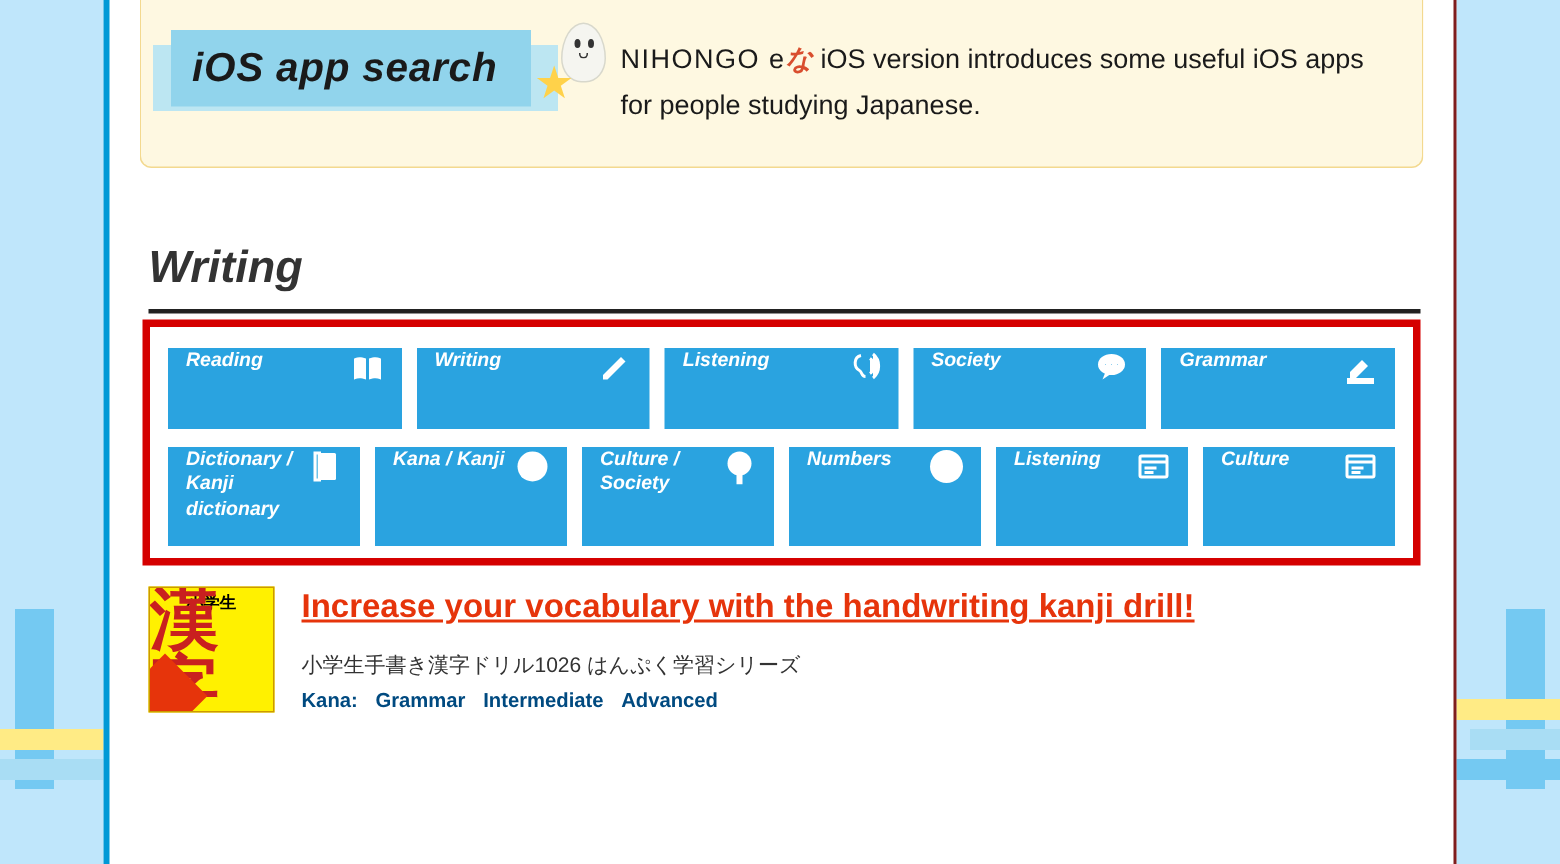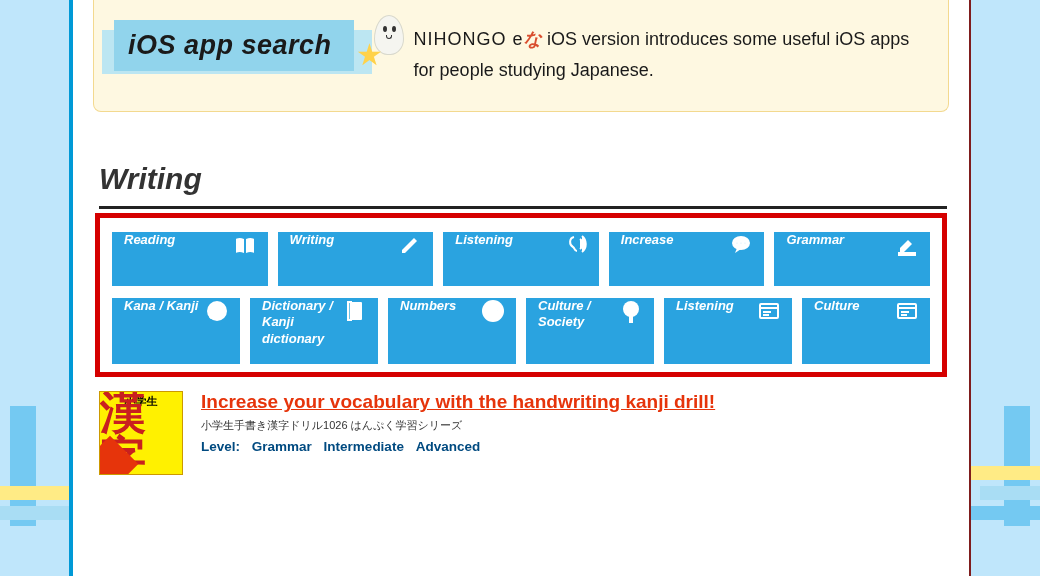--- a/index.html
+++ b/index.html
@@ -34,22 +34,22 @@
     .cat-tile { flex:1; height: 54px; background: #2aa3e0; color: #fff; display: flex; justify-content: space-between; padding: 0 10px 0 12px; cursor: pointer; font-size: 13px; font-weight: bold; line-height:1.25;font-style:italic; }
     .cat-tile.tall { height: 66px; }
     .cat-label { max-width: 80px; }
     .cat-icon { width:26px; height:26px; display:flex; align-items:center; justify-content:center; flex-shrink:0; }
     .cat-icon svg { fill:#fff; stroke:#fff; }
     .article { display:flex; padding: 14px 4px 0 4px; gap: 18px; }
     .thumb { width: 84px; height: 84px; background:#fff100; border:1px solid #cc9900; position:relative; flex-shrink:0; cursor:pointer; overflow:hidden; }
     .thumb-top { position:absolute; top:2px; left:0; right:0; text-align:center; font-size:11px; color:#000; font-weight:bold; }
     .thumb-main { position:absolute; top:14px; left:0; right:0; bottom:10px; display:flex; align-items:center; justify-content:center; font-size:46px; line-height:1; color:#c9201f; font-family:"\FF2D\FF33 \30B4\30B7\30C3\30AF","MS Gothic",sans-serif; font-weight:bold; }
     .thumb-corner { position:absolute; left:-10px; bottom:-10px; width:40px; height:40px; background:#e6340b; transform:rotate(45deg); }
-    .article-body .art-title { color:#e6340b; font-size:19px; font-weight:bold; text-decoration: underline; cursor:pointer; display:inline-block; margin-bottom:5px; }
-    .art-sub { font-size: 11px; color:#333; margin-bottom:6px; }
+    .article-body .art-title { color:#e6340b; font-size:22px; font-weight:bold; text-decoration: underline; cursor:pointer; display:inline-block; margin-bottom:18px; }
+    .art-sub { font-size: 14px; color:#333; margin-bottom:6px; }
     .levels { font-size: 13.5px; color:#004a80; font-weight:bold; }
     .levels span + span { margin-left: 8px; }
   </style>
 </head>
 <body>
 
 <div class="bg-wrap">
   <div class="bg-left">
     <div class="deco-tower" style="left:10px;"></div>
     <div class="deco-bar" style="left:-30px; top:130px;"></div>
@@ -107,21 +107,21 @@
             <span class="cat-label">Listening</span>
             <span class="cat-icon">
               <svg width="24" height="24" viewBox="0 0 24 24" fill="none" stroke="white" stroke-width="2">
                 <path d="M10 4 C5 5 5 12 9 14 C11 15 10 18 13 18" fill="none"></path>
                 <path d="M16 6 C19 8 19 14 16 16"></path>
                 <path d="M18 3 C23 7 23 15 18 19"></path>
               </svg>
             </span>
           </div>
           <div class="cat-tile">
-            <span class="cat-label">Increase</span>
+            <span class="cat-label">Society</span>
             <span class="cat-icon">
               <svg width="24" height="24" viewBox="0 0 24 24" fill="none" stroke="white" stroke-width="2">
                 <ellipse cx="12" cy="10" rx="9" ry="7" fill="white" stroke="none"></ellipse>
                 <path d="M8 15 L6 20 L12 16" fill="white" stroke="none"></path>
                 <circle cx="8" cy="10" r="1.3" fill="#2aa3e0"></circle>
                 <circle cx="12" cy="10" r="1.3" fill="#2aa3e0"></circle>
                 <circle cx="16" cy="10" r="1.3" fill="#2aa3e0"></circle>
               </svg>
             </span>
           </div>
@@ -130,52 +130,52 @@
             <span class="cat-icon">
               <svg width="24" height="24" viewBox="0 0 24 24" fill="none" stroke="white" stroke-width="2">
                 <path d="M5 19 L9 19 L17 11 L13 7 L5 15 Z" fill="white" stroke="none"></path>
                 <rect x="4" y="20" width="16" height="2" fill="white"></rect>
               </svg>
             </span>
           </div>
         </div>
       <div class="cat-row" id="row2">
           <div class="cat-tile tall">
+            <span class="cat-label">Dictionary / Kanji dictionary</span>
+            <span class="cat-icon">
+              <svg width="24" height="24" viewBox="0 0 24 24" fill="none" stroke="white" stroke-width="2">
+                <rect x="5" y="3" width="14" height="18" rx="1" fill="white" stroke="none"></rect>
+                <rect x="5" y="3" width="3" height="18" fill="#6ec2e8"></rect>
+              </svg>
+            </span>
+          </div>
+          <div class="cat-tile tall">
             <span class="cat-label">Kana / Kanji</span>
             <span class="cat-icon">
               <svg width="24" height="24" viewBox="0 0 24 24" fill="none" stroke="white" stroke-width="2">
                 <circle cx="12" cy="12" r="10" fill="white" stroke="none"></circle>
                 <text x="12" y="17" text-anchor="middle" font-size="14" fill="#2aa3e0" font-weight="bold">あ</text>
               </svg>
             </span>
           </div>
           <div class="cat-tile tall">
-            <span class="cat-label">Dictionary / Kanji dictionary</span>
-            <span class="cat-icon">
-              <svg width="24" height="24" viewBox="0 0 24 24" fill="none" stroke="white" stroke-width="2">
-                <rect x="5" y="3" width="14" height="18" rx="1" fill="white" stroke="none"></rect>
-                <rect x="5" y="3" width="3" height="18" fill="#6ec2e8"></rect>
+            <span class="cat-label">Culture / Society</span>
+            <span class="cat-icon">
+              <svg width="24" height="24" viewBox="0 0 24 24" fill="none" stroke="white" stroke-width="2">
+                <circle cx="12" cy="10" r="8" fill="white" stroke="none"></circle>
+                <rect x="11" y="16" width="2" height="7" fill="white"></rect>
               </svg>
             </span>
           </div>
           <div class="cat-tile tall">
             <span class="cat-label">Numbers</span>
             <span class="cat-icon">
               <svg width="24" height="24" viewBox="0 0 24 24" fill="none" stroke="white" stroke-width="2">
                 <circle cx="12" cy="12" r="11" fill="white" stroke="none"></circle>
                 <text x="12" y="15" text-anchor="middle" font-size="9" fill="#2aa3e0" font-weight="bold">123</text>
-              </svg>
-            </span>
-          </div>
-          <div class="cat-tile tall">
-            <span class="cat-label">Culture / Society</span>
-            <span class="cat-icon">
-              <svg width="24" height="24" viewBox="0 0 24 24" fill="none" stroke="white" stroke-width="2">
-                <circle cx="12" cy="10" r="8" fill="white" stroke="none"></circle>
-                <rect x="11" y="16" width="2" height="7" fill="white"></rect>
               </svg>
             </span>
           </div>
           <div class="cat-tile tall">
             <span class="cat-label">Listening</span>
             <span class="cat-icon">
               <svg width="24" height="24" viewBox="0 0 24 24" fill="none" stroke="white" stroke-width="2">
                 <rect x="3" y="5" width="18" height="14" rx="1" fill="none" stroke="white"></rect>
                 <line x1="3" y1="9" x2="21" y2="9"></line>
                 <line x1="6" y1="13" x2="14" y2="13"></line>
@@ -200,21 +200,21 @@
     <div class="article">
       <div class="thumb">
         <div class="thumb-top">小学生</div>
         <div class="thumb-main">漢字</div>
         <div class="thumb-corner"></div>
       </div>
       <div class="article-body">
         <a class="art-title">Increase your vocabulary with the handwriting kanji drill!</a>
         <div class="art-sub">小学生手書き漢字ドリル1026 はんぷく学習シリーズ</div>
         <div class="levels">
-          <span>Level:</span>
+          <span>Kana:</span>
           <span>Grammar</span>
           <span>Intermediate</span>
           <span>Advanced</span>
         </div>
       </div>
     </div>
   </div>
 
 </div>
 

